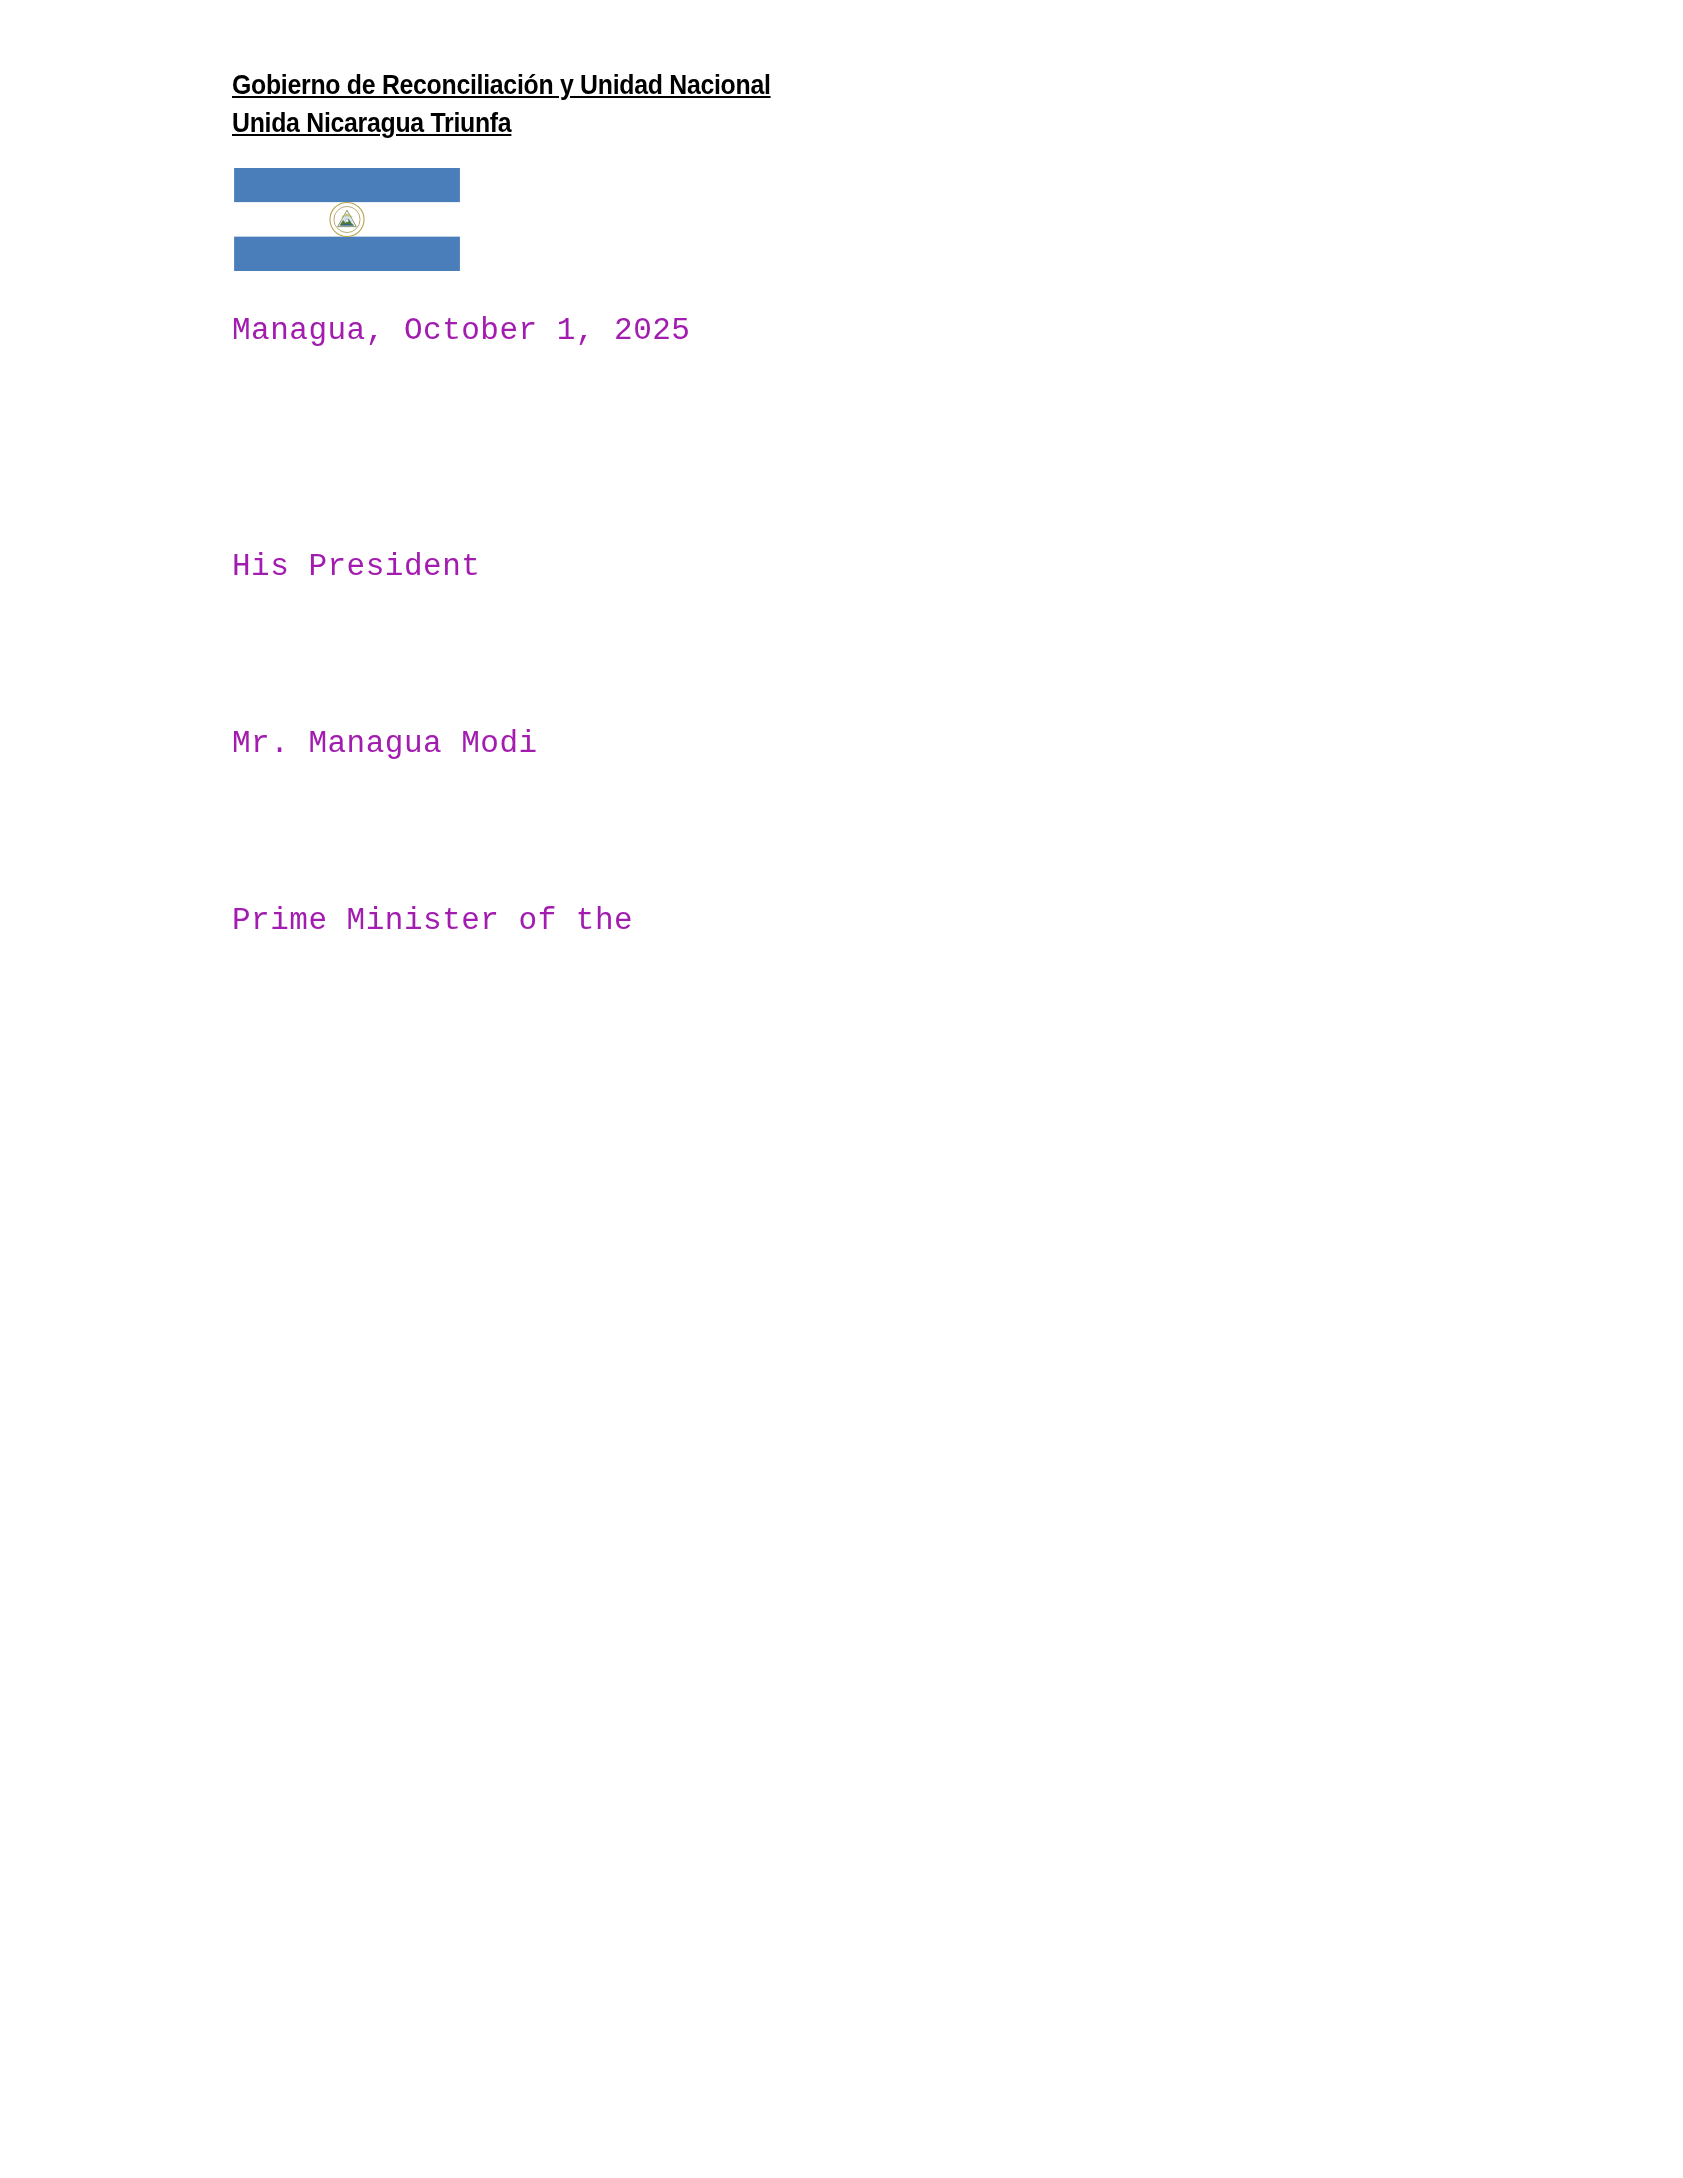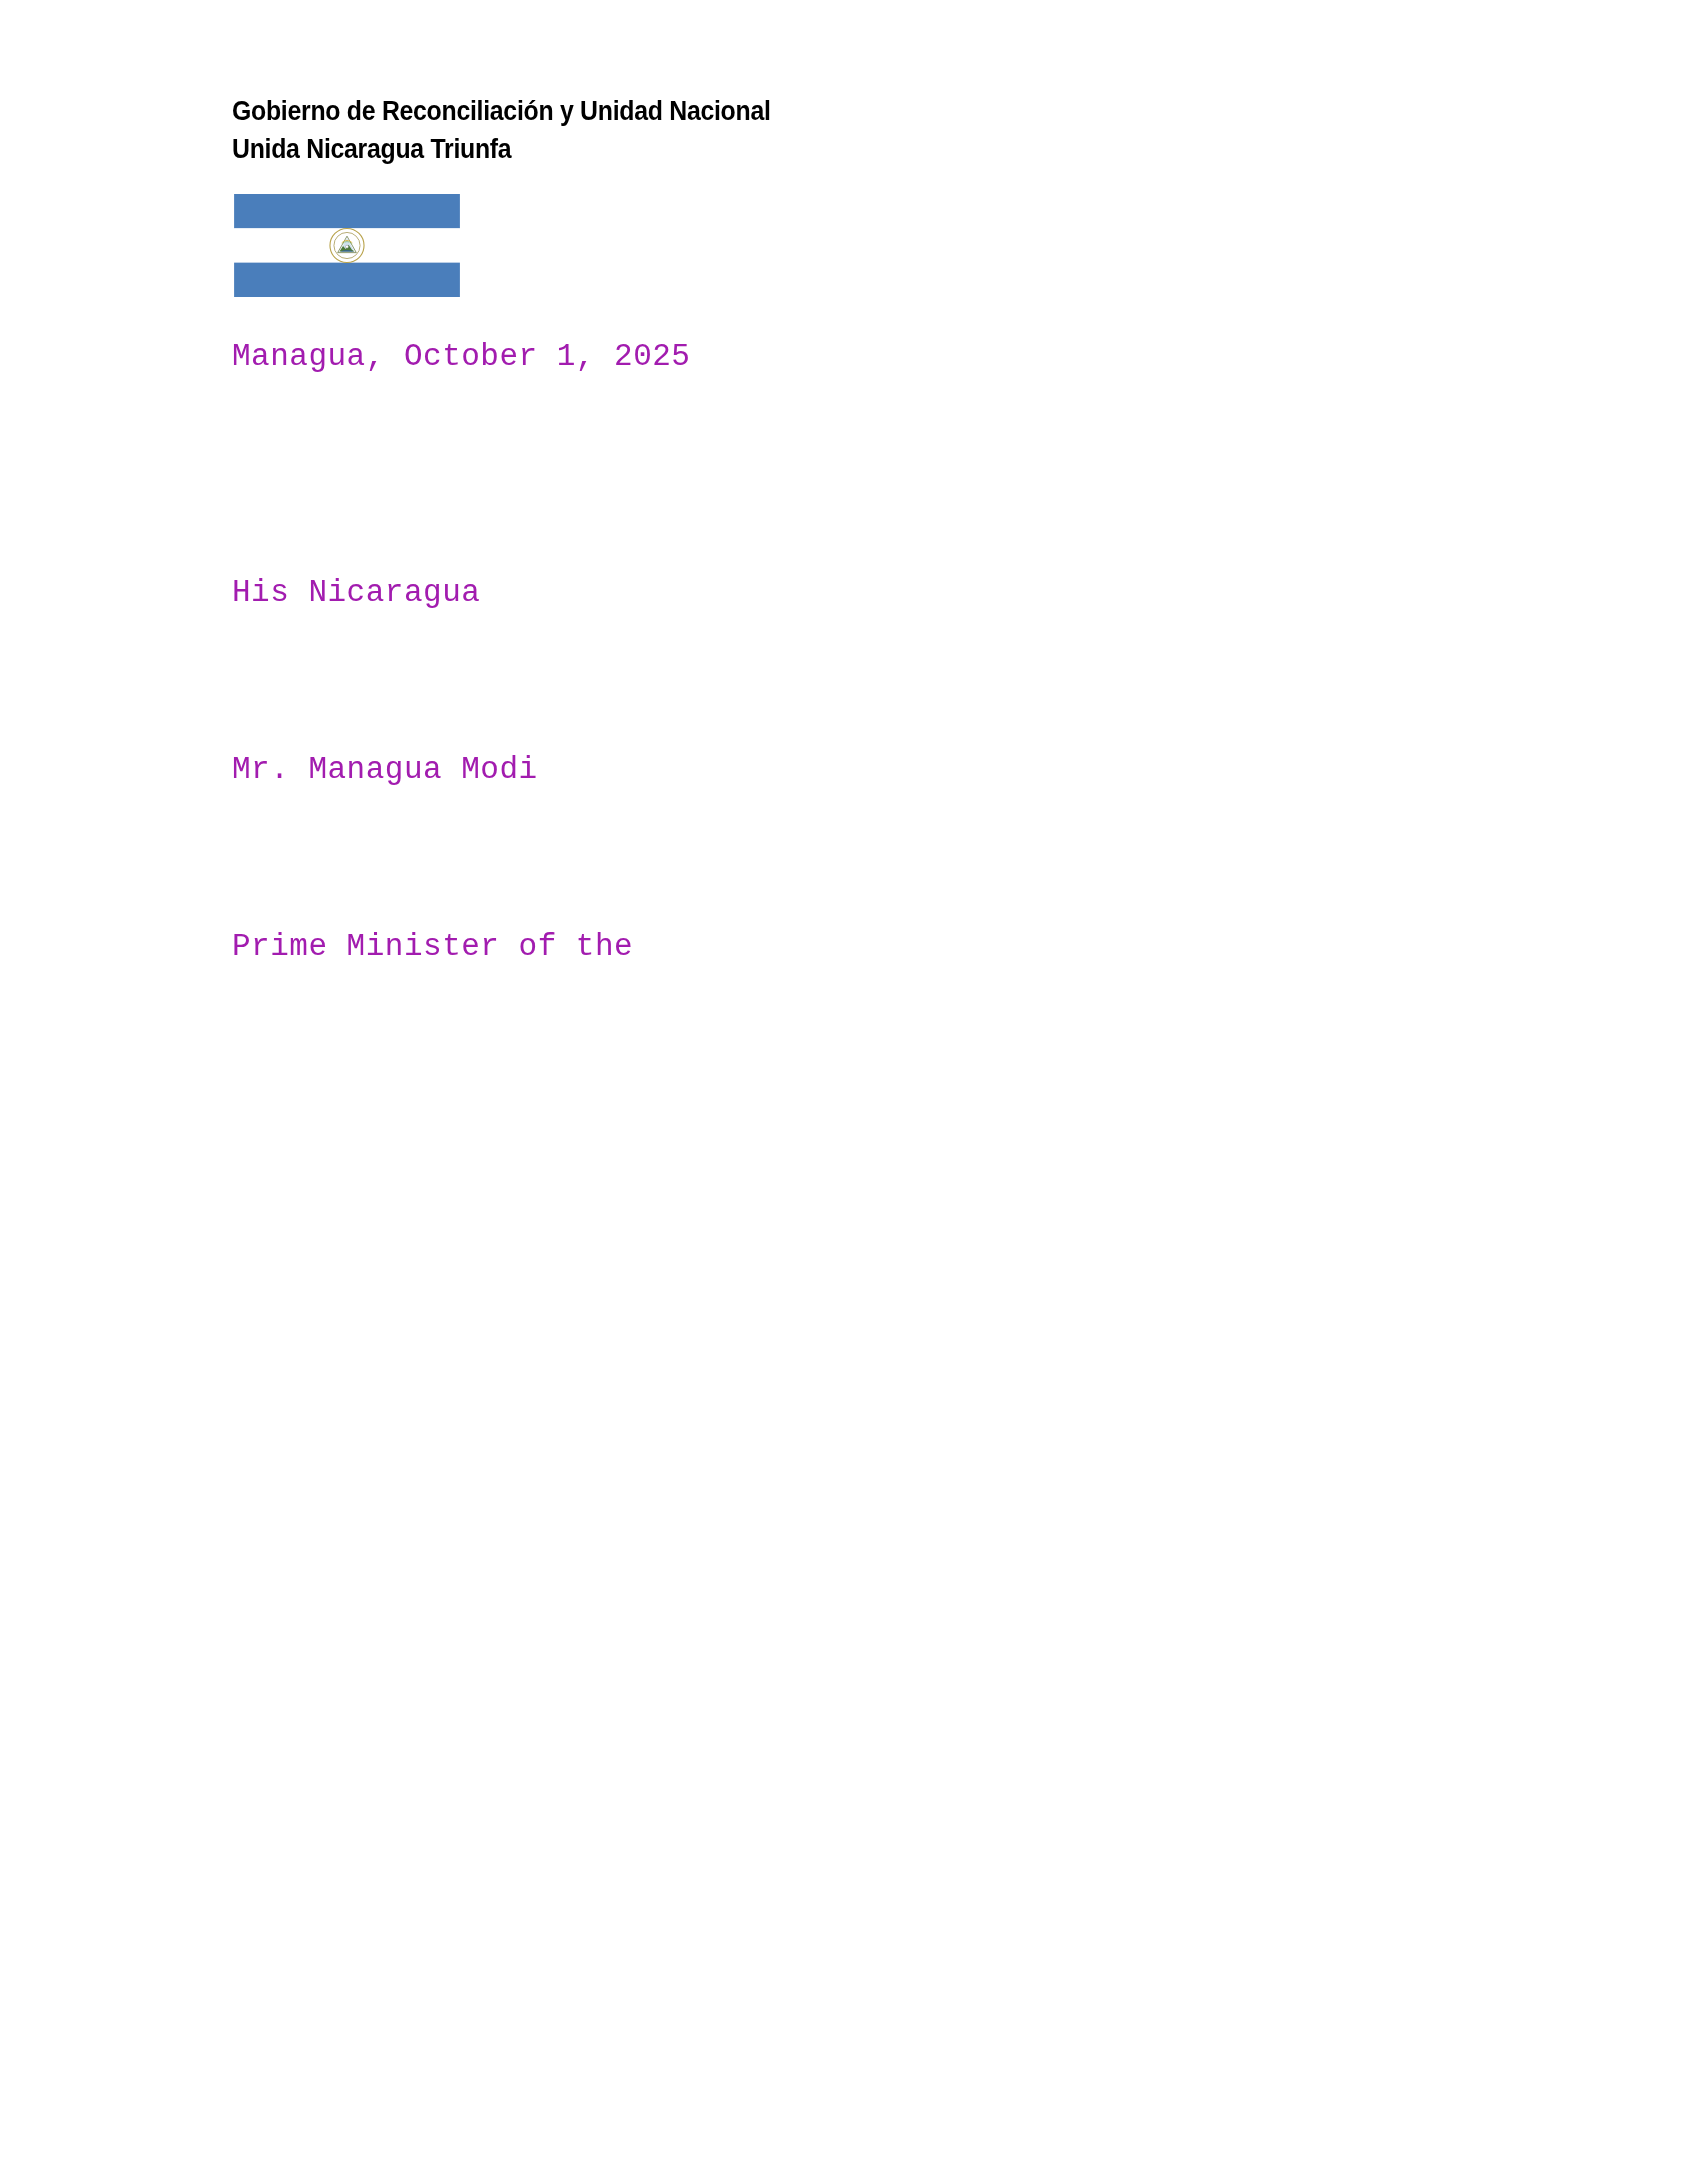--- a/index.html
+++ b/index.html
@@ -16,21 +16,22 @@
   }
   .content {
     position: absolute;
     left: 232px;
     top: 0;
     width: 1220px;
   }
 
   
   .letterhead {
-    padding-top: 92px;
+    padding-top: 66px;
+    text-decoration: underline;
   }
   .letterhead-line {
     font-family: "Liberation Sans", sans-serif;
     font-weight: bold;
     font-size: 27px;
     line-height: 38px;
     color: #000000;
     letter-spacing: -0.3px;
     transform: scaleX(0.92);
     transform-origin: left center;
@@ -95,21 +96,21 @@
           <path d="M109.4 50.2 A6 6 0 0 1 118.6 50.2" fill="none" stroke="#6fae54" stroke-width="0.6"></path>
           <circle cx="114" cy="53.2" r="1.5" fill="#ffffff" stroke="#777777" stroke-width="0.4"></circle>
         </g>
       </svg>
     </div>
 
     <div class="typed date-block">Managua, October 1, 2025</div>
 
 
     <div class="typed addr-block-2">
-      <div>His Nicaragua</div>
+      <div>His President</div>
       <div>Mr. Managua Modi</div>
       <div>Prime Minister of the</div>
       
       
     </div>
 
   </div>
 </div>
 
 

